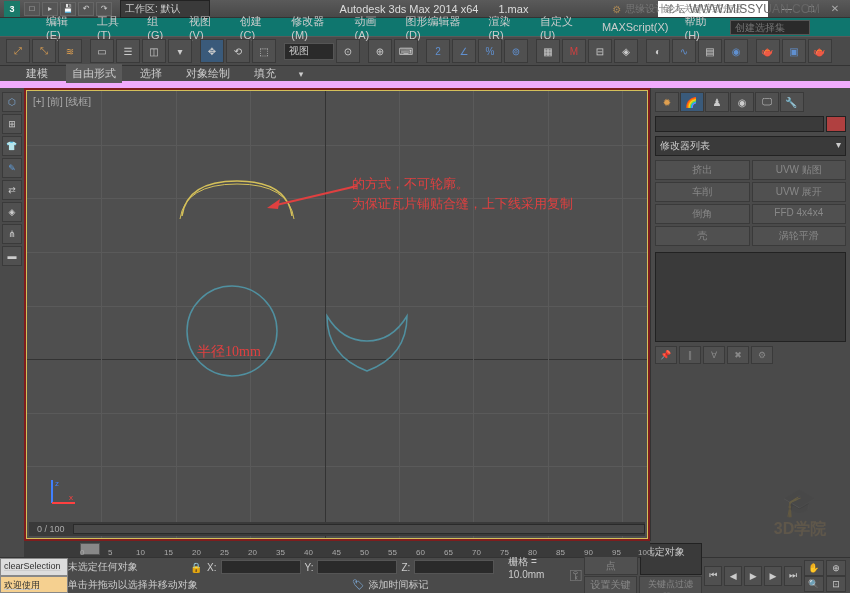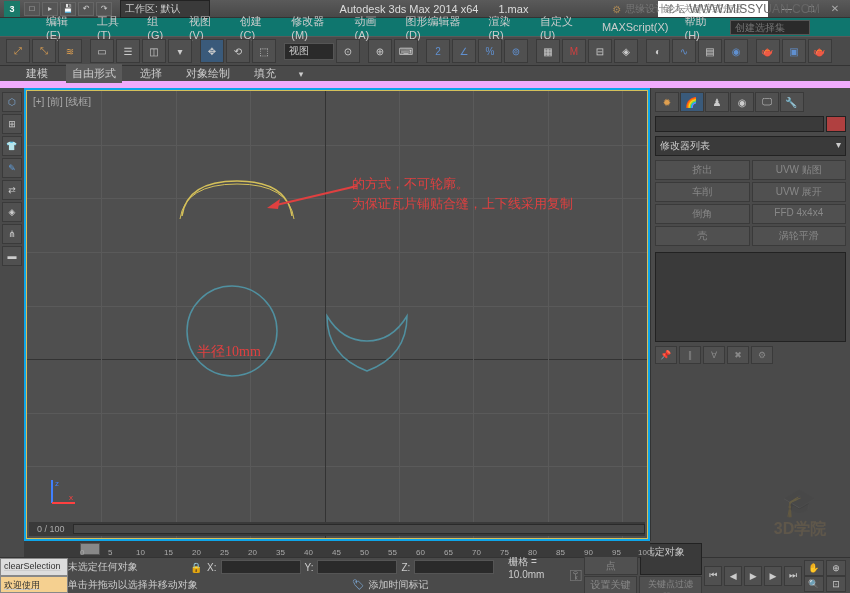--- a/index.html
+++ b/index.html
@@ -88,21 +88,21 @@
       display: flex;
       flex-direction: column;
       gap: 2px;
       padding: 4px 2px;
     }
     .left-btn { width: 20px; height: 20px; background: #505050; border: 1px solid #3a3a3a; display: flex; align-items: center; justify-content: center; font-size: 9px; }
     
     
     .viewport-area {
       flex: 1;
-      background: #0ea5e9;
+      background: #7f1d1d;
       position: relative;
       padding: 2px;
     }
     .viewport {
       width: 100%;
       height: 100%;
       background: #4f4f4f;
       border: 1px solid #d4c05a;
       position: relative;
       overflow: hidden;

